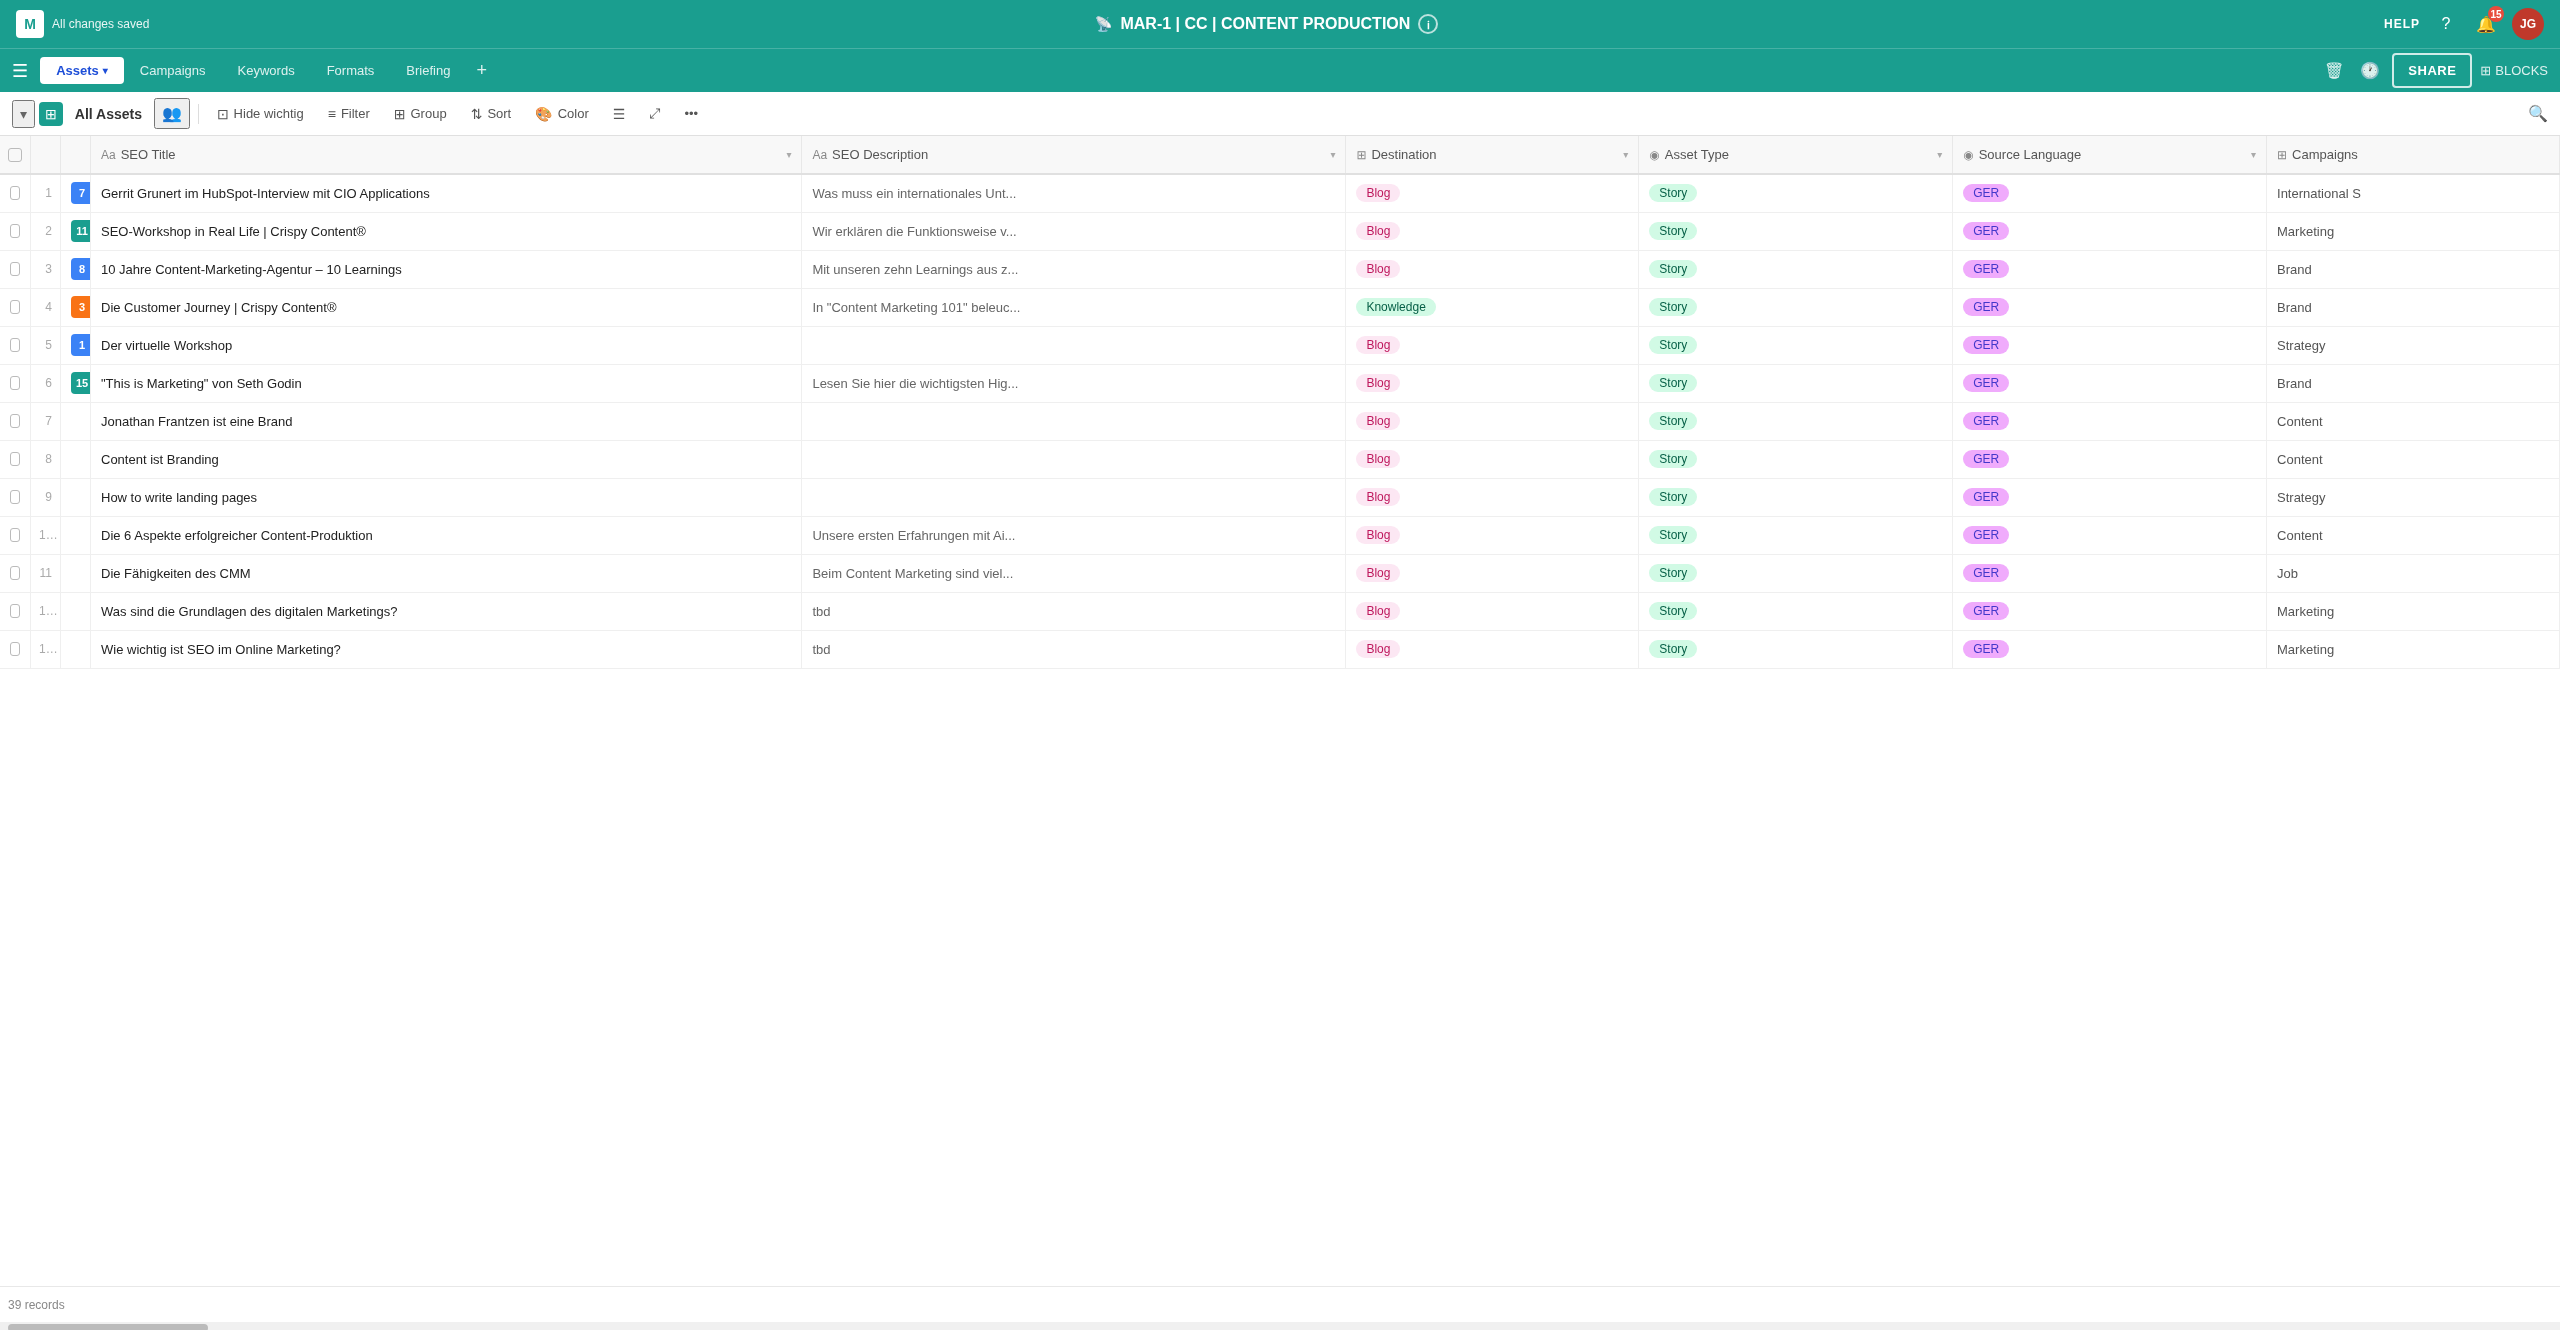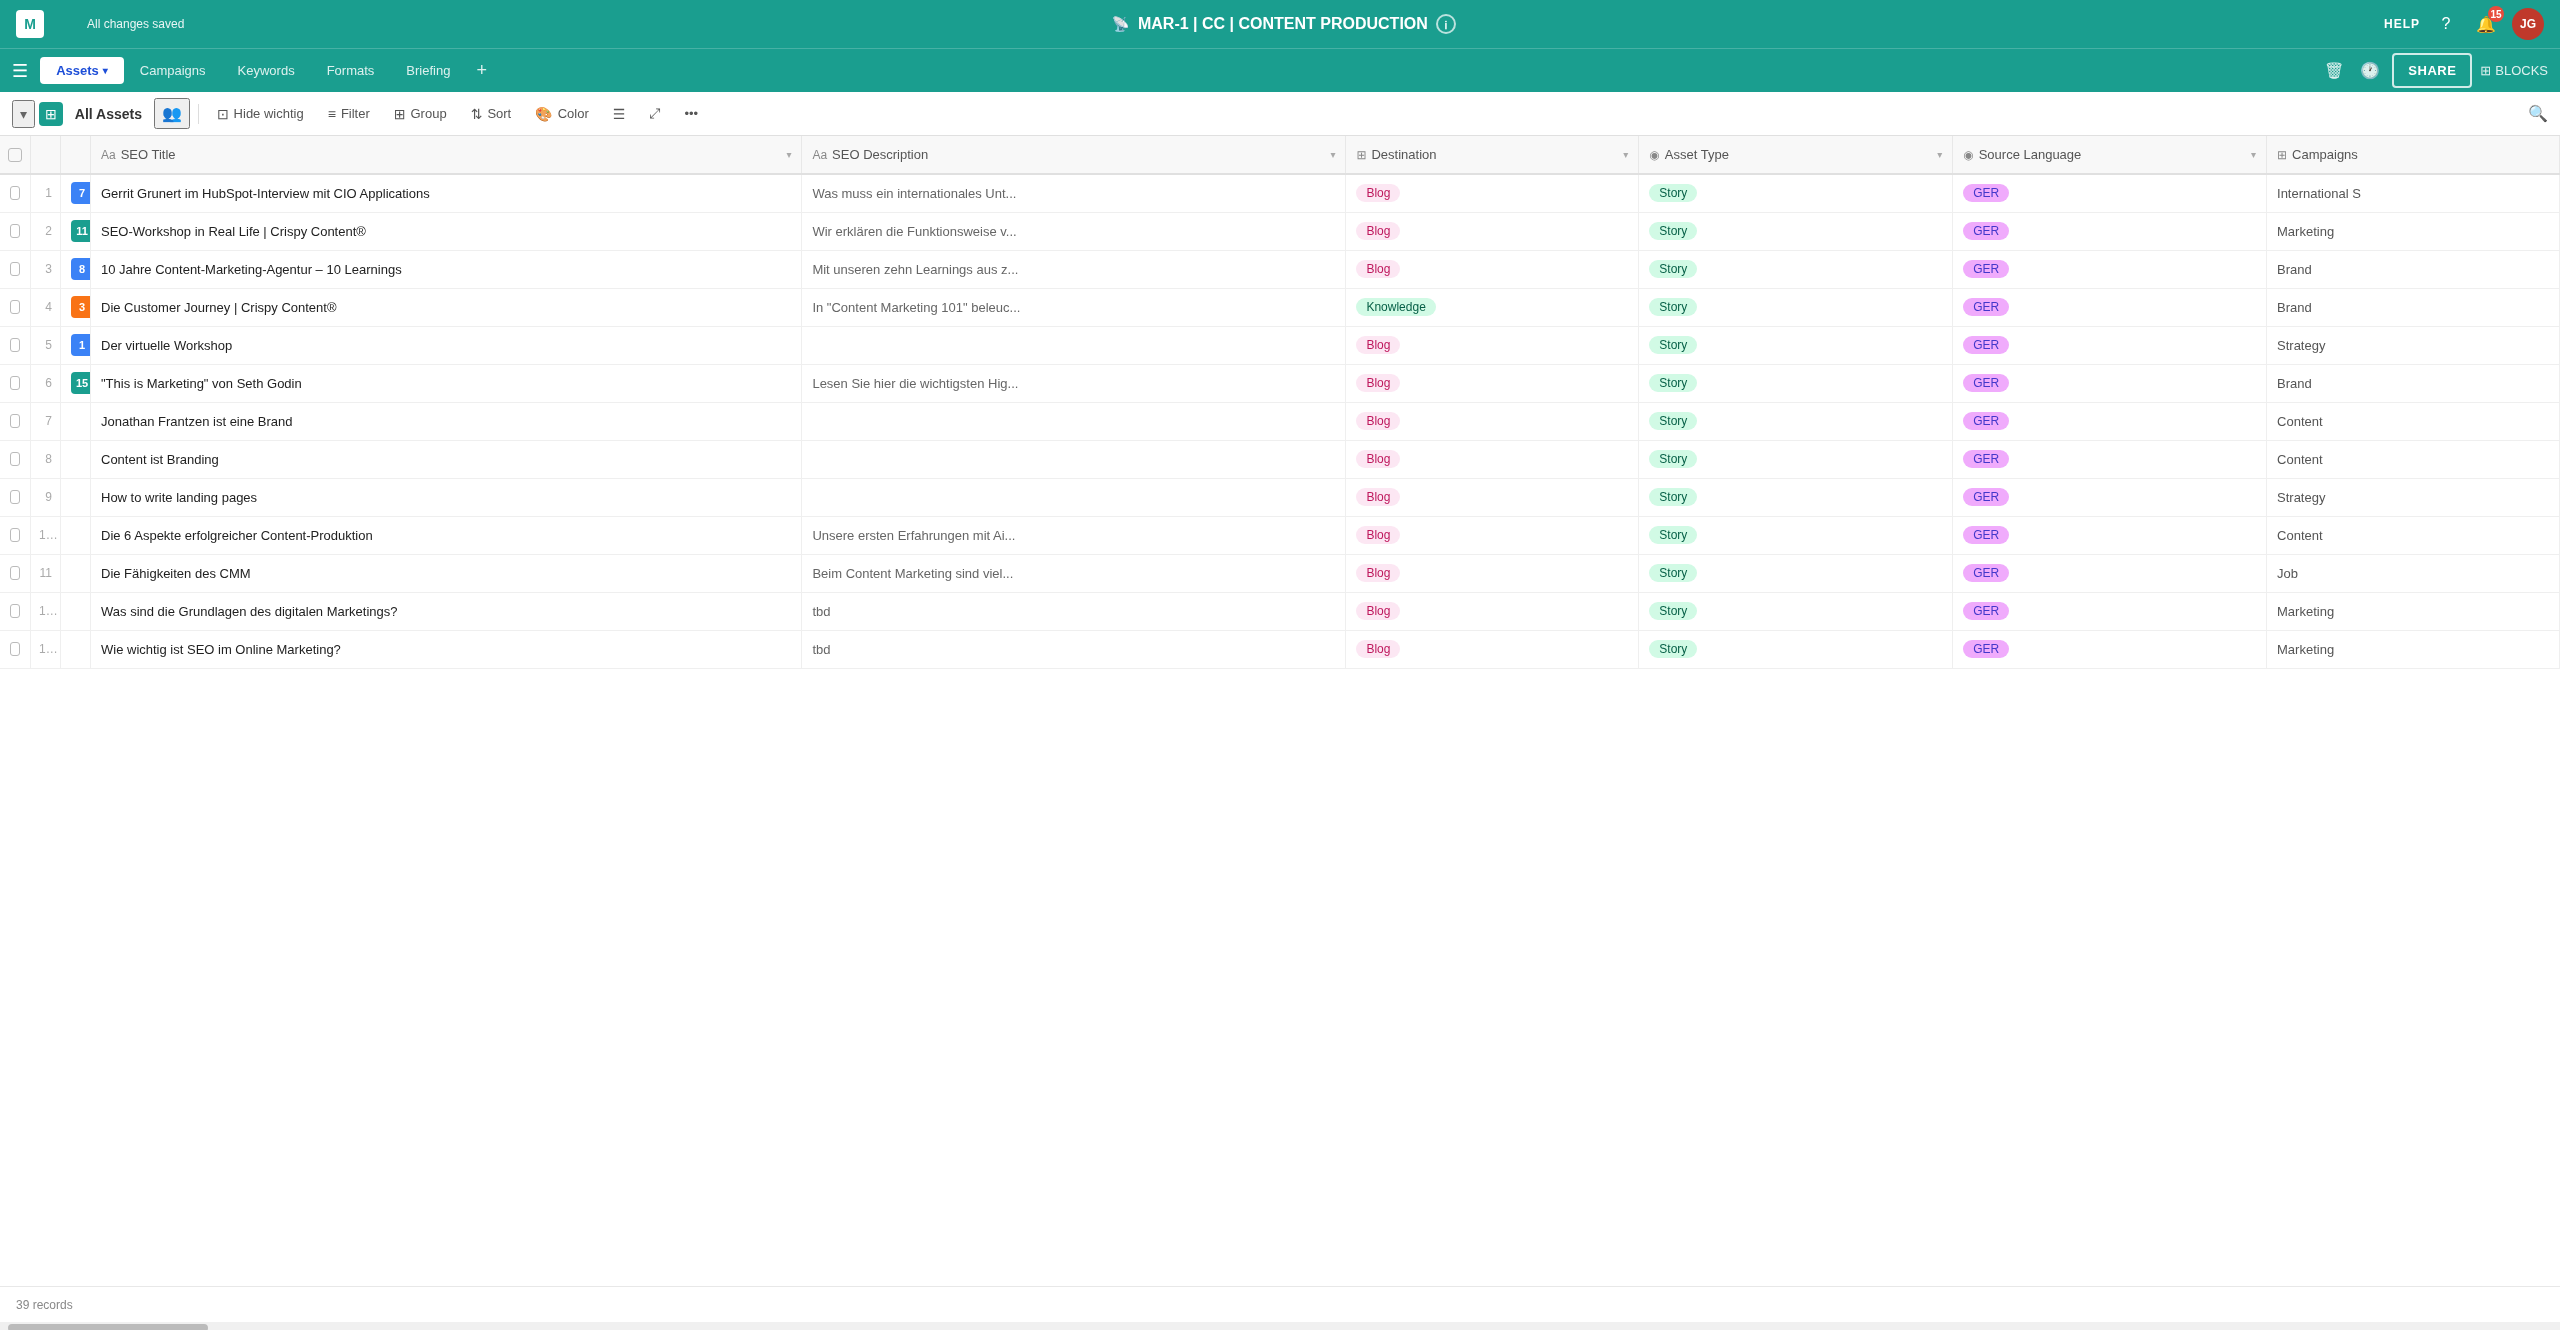--- a/index.html
+++ b/index.html
@@ -10,21 +10,21 @@
       background: #1a9e8f;
       height: 48px;
       display: flex;
       align-items: center;
       padding: 0 16px;
       color: white;
     }
     .top-bar-left { display: flex; align-items: center; gap: 8px; font-size: 12px; }
     .top-bar-logo { width: 28px; height: 28px; background: white; border-radius: 4px; display: flex; align-items: center; justify-content: center; }
     .top-bar-logo span { color: #1a9e8f; font-weight: bold; font-size: 14px; }
-    .top-bar-saved { font-size: 12px; opacity: 0.9; margin-left: 35px; }
+    .top-bar-saved { font-size: 12px; opacity: 0.9; }
     .top-bar-center { flex: 1; display: flex; align-items: center; justify-content: center; gap: 8px; font-weight: 600; font-size: 16px; }
     .top-bar-center .wifi-icon { font-size: 14px; }
     .top-bar-center .info-btn { width: 20px; height: 20px; border: 2px solid rgba(255,255,255,0.7); border-radius: 50%; display: flex; align-items: center; justify-content: center; font-size: 11px; cursor: pointer; }
     .top-bar-right { display: flex; align-items: center; gap: 12px; }
     .top-bar-right .help-btn { font-size: 12px; font-weight: 600; letter-spacing: 1px; }
     .top-bar-right .icon-btn { width: 28px; height: 28px; display: flex; align-items: center; justify-content: center; font-size: 16px; cursor: pointer; position: relative; }
     .notification-badge { position: absolute; top: -4px; right: -4px; background: #e74c3c; color: white; border-radius: 50%; width: 16px; height: 16px; font-size: 10px; display: flex; align-items: center; justify-content: center; font-weight: bold; }
     .avatar { width: 32px; height: 32px; border-radius: 50%; background: #c0392b; color: white; display: flex; align-items: center; justify-content: center; font-size: 12px; font-weight: bold; cursor: pointer; overflow: hidden; }
 
     
@@ -163,21 +163,21 @@
 
     
     .cb-wrap { display: flex; align-items: center; justify-content: center; }
     .cb { width: 14px; height: 14px; border: 1.5px solid #bbb; border-radius: 3px; cursor: pointer; }
 
     
     .status-bar {
       height: 36px;
       display: flex;
       align-items: center;
-      padding: 0 16px;
+      padding: 0 8px;
       background: #fff;
       border-top: 1px solid #e8e8e8;
       font-size: 12px;
       color: #888;
     }
     .scrollbar-area {
       height: 12px;
       background: #f0f0f0;
       display: flex;
       align-items: center;

